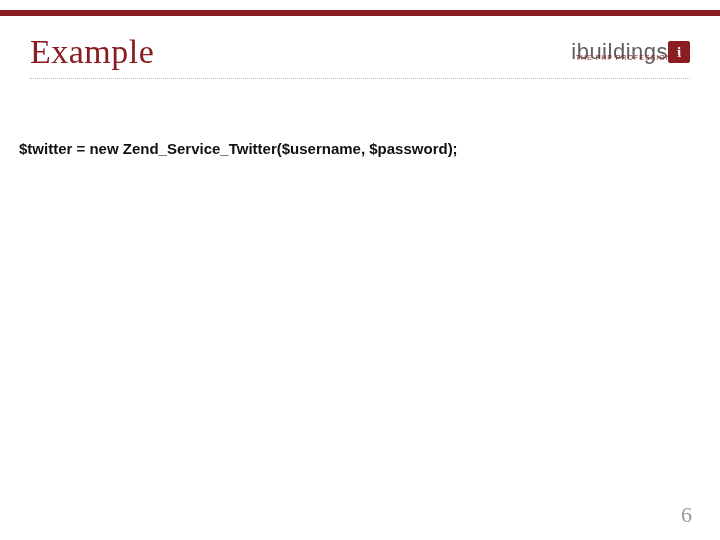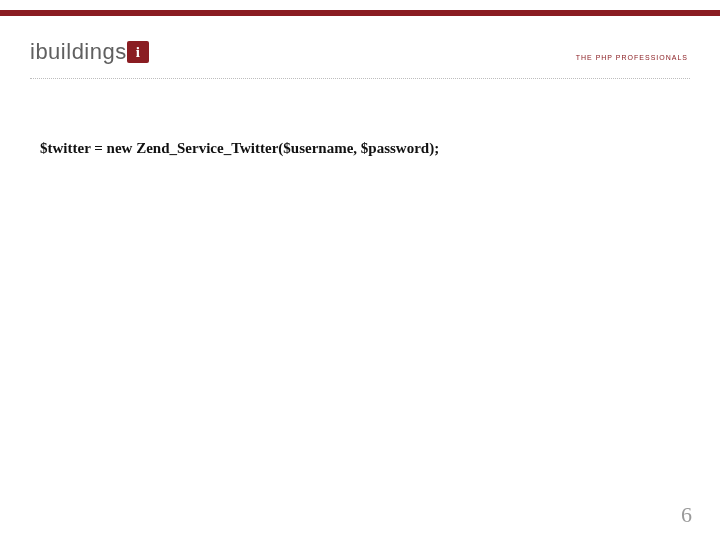--- a/index.html
+++ b/index.html
@@ -61,22 +61,22 @@
     color: #8a1d22;
     font-family: Arial, sans-serif;
   }
   .dotline {
     position: absolute;
     top: 78px; left: 30px; right: 30px;
     border-top: 1px dotted #bdbdbd;
   }
   .content {
     position: absolute;
-    top: 96px; left: 40px; right: 32px;
-    font-family: Liberation Serif, serif;
+    top: 96px; left: 19px; right: 32px;
+    font-family: Liberation Sans, sans-serif;
     font-size: 15px;
     font-weight: bold;
     color: #111;
     white-space: pre;
     line-height: 1.4;
   }
   .codeblock { margin-bottom: 28px; }
   .pagenum {
     position: absolute;
     bottom: 12px; right: 28px;
@@ -85,20 +85,21 @@
     font-family: Georgia, serif;
   }
 </style>
 </head>
 <body>
 
 <div class="slide">
   <div class="topbar"></div>
 
   <div class="header">
+    <h1 class="title">Example</h1>
     <div class="logo">
       <span class="logo-text">ibuildings</span>
       <span class="logo-box">i</span>
     </div>
   </div>
   <div class="tagline">THE PHP PROFESSIONALS</div>
 
   <div class="dotline"></div>
 
   <div class="content">

